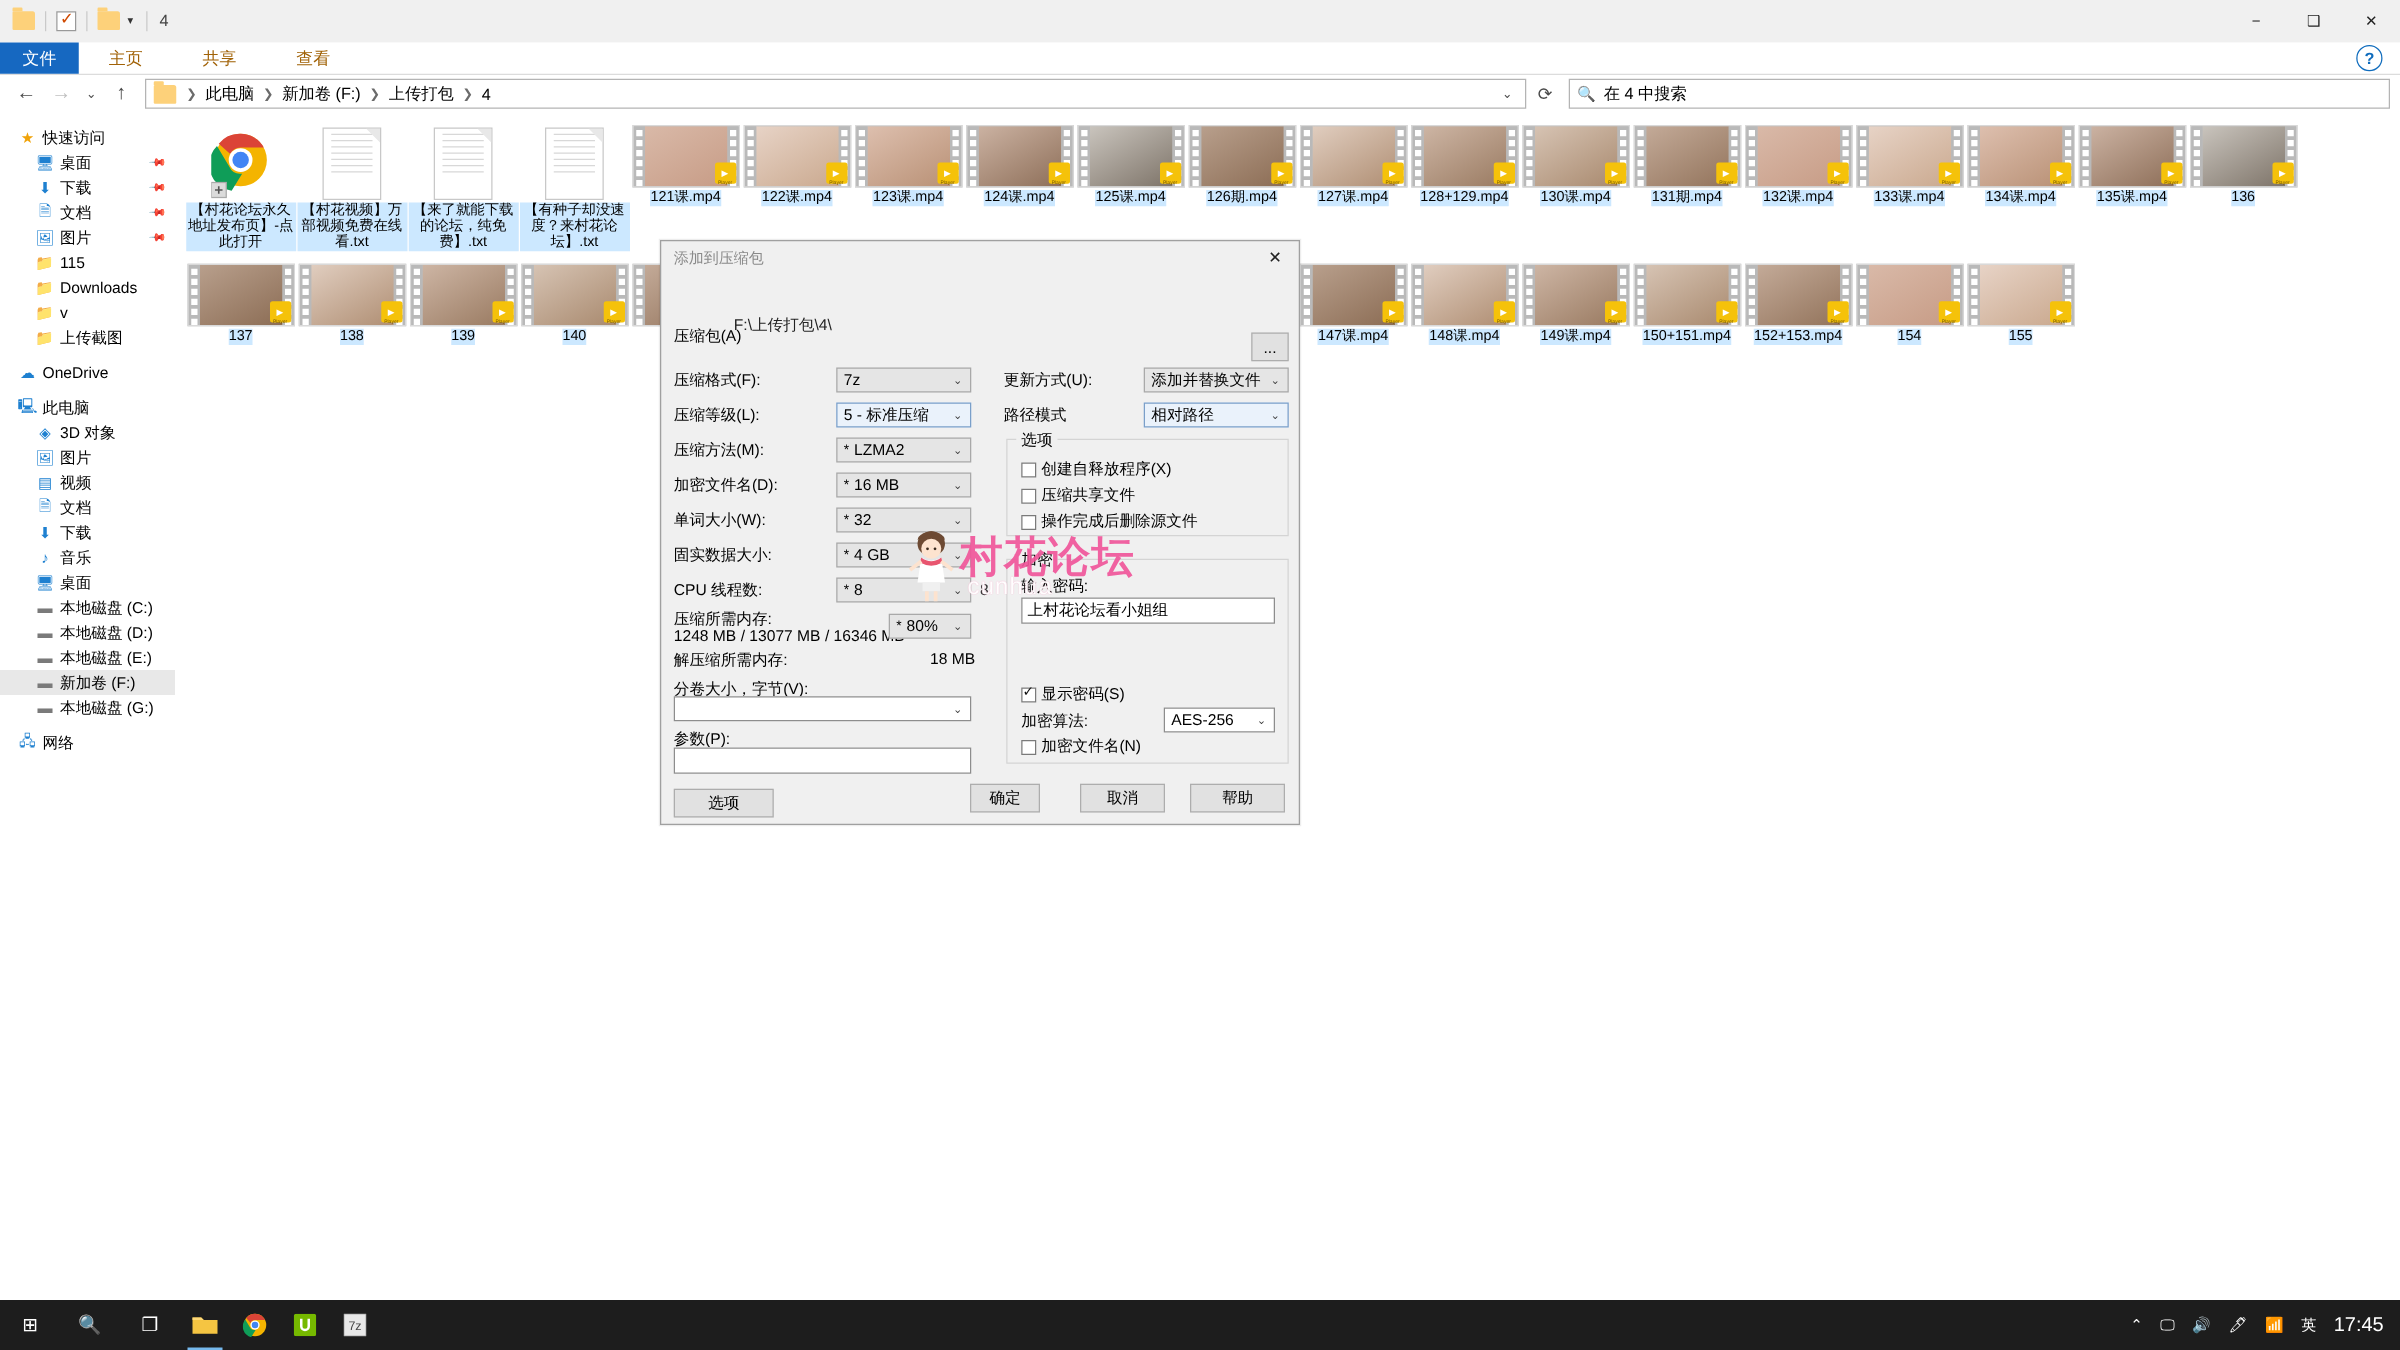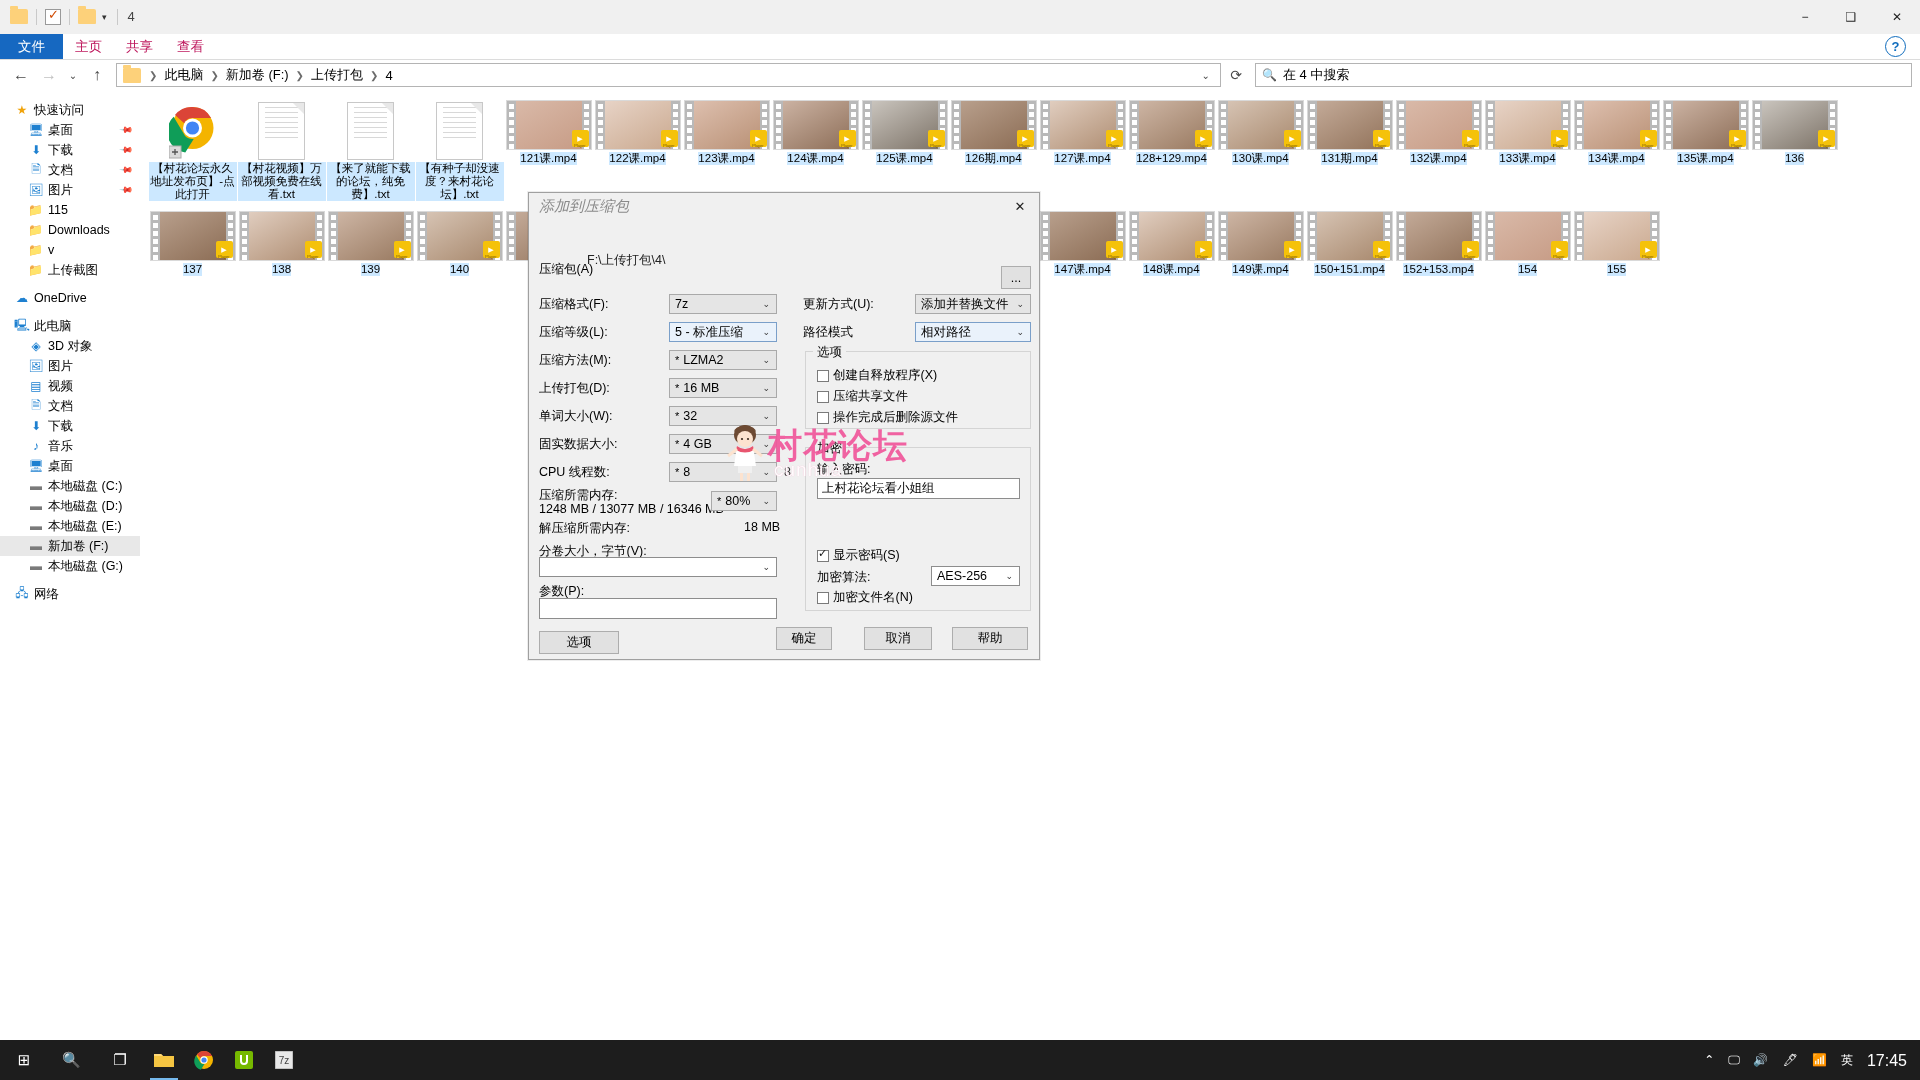--- a/index.html
+++ b/index.html
@@ -24,21 +24,21 @@
   .chk-ico:after { content:"✓"; position:absolute; left:2px; top:-3px; font-size:13px; color:#d04a02; }
   .caret { font-size:9px; color:#333; padding:0 2px; }
   .title-txt { font-size:13px; color:#444; margin-left:10px; }
   .win-ctrl { position:absolute; right:0; top:0; height:34px; display:flex; }
   .win-btn { width:46px; height:34px; display:flex; align-items:center; justify-content:center;
              font-size:12px; color:#222; }
 
   
   .ribbon { height:26px; background:#fff; display:flex; align-items:stretch;
             border-bottom:1px solid #dcdcdc; position:relative; }
-  .rtab { padding:0 12px; display:flex; align-items:center; font-size:13.5px; color:#be185d; }
+  .rtab { padding:0 24px; display:flex; align-items:center; font-size:13.5px; color:#a16207; }
   .rtab.file { background:#1668c1; color:#fff; padding:0 18px; }
   .help-ico { position:absolute; right:14px; top:2px; width:21px; height:21px; border-radius:50%;
               border:1.6px solid #0f6cbd; color:#0f6cbd; font-size:13px; display:flex;
               align-items:center; justify-content:center; font-weight:bold; }
 
   
   .addrbar { height:32px; display:flex; align-items:center; gap:2px; padding:4px 8px 6px 8px; background:#fff; }
   .nav-ico { width:26px; height:24px; display:flex; align-items:center; justify-content:center;
              font-size:16px; color:#4a4a4a; }
   .nav-ico.dim { color:#c0c0c0; }
@@ -108,21 +108,21 @@
   .tb-app { width:40px; height:40px; display:flex; align-items:center; justify-content:center; position:relative; }
   .tb-app.active:after { content:""; position:absolute; bottom:0; left:6px; right:6px; height:2px; background:#76b9ed; }
   .tray { margin-left:auto; display:flex; align-items:center; color:#fff; font-size:12px; padding-right:6px; }
   .tray > div { padding:0 7px; display:flex; align-items:center; height:40px; }
   .clock { text-align:right; line-height:13px; font-size:16px; padding:0 10px 0 6px; }
 
   
   .dlg { position:absolute; left:528px; top:192px; width:512px; height:468px;
          background:#f0f0f0; border:1px solid #a0a0a0; box-shadow:0 0 0 1px #00000012; }
   .dlg-tb { height:26px; display:flex; align-items:center; padding:0 4px 0 10px; }
-  .dlg-tb .t { font-size:15px; color:#8a8a8a;font-style:italic; }
+  .dlg-tb .t { font-size:12px; color:#8a8a8a; }
   .dlg-tb .x { margin-left:auto; width:30px; height:24px; display:flex; align-items:center;
                justify-content:center; font-size:13px; color:#222; }
   .dlg-body { position:relative; height:442px; }
 
   .lbl { position:absolute; font-size:12.5px; color:#000; white-space:nowrap; }
   .inp { position:absolute; background:#fff; border:1px solid #8d8d8d; height:21px;
          font-size:12.5px; padding:0 4px; display:flex; align-items:center; }
   .cb { position:absolute; background:#e5e5e5; border:1px solid #a9a9a9; height:20px;
         font-size:12.5px; display:flex; align-items:center; padding:0 2px 0 5px; }
   .cb.wh { background:#eaf2fb; border-color:#7a9fc9; }
@@ -1191,21 +1191,21 @@
   </div>
   <div class="dlg-body">
 
     <div class="lbl" style="left:10px; top:42px;">压缩包(A)</div>
     <div class="sval" style="left:58px; top:33px; color:#222;">F:\上传打包\4\</div>
     <div class="btn" style="left:472px; top:47px; width:30px;">...</div>
 
     <div class="lbl" style="left:10px; top:77px;">压缩格式(F):</div>
     <div class="lbl" style="left:10px; top:105px;">压缩等级(L):</div>
     <div class="lbl" style="left:10px; top:133px;">压缩方法(M):</div>
-    <div class="lbl" style="left:10px; top:161px;">上传打包(D):</div>
+    <div class="lbl" style="left:10px; top:161px;">加密文件名(D):</div>
     <div class="lbl" style="left:10px; top:189px;">单词大小(W):</div>
     <div class="lbl" style="left:10px; top:217px;">固实数据大小:</div>
     <div class="lbl" style="left:10px; top:245px;">CPU 线程数:</div>
 
     <div class="cb" style="left:140px; top:75px; width:108px;">
       <span>7z</span>
       <span class="arw">⌄</span>
     </div>
     <div class="cb wh" style="left:140px; top:103px; width:108px;">
       <span>5 - 标准压缩</span>

